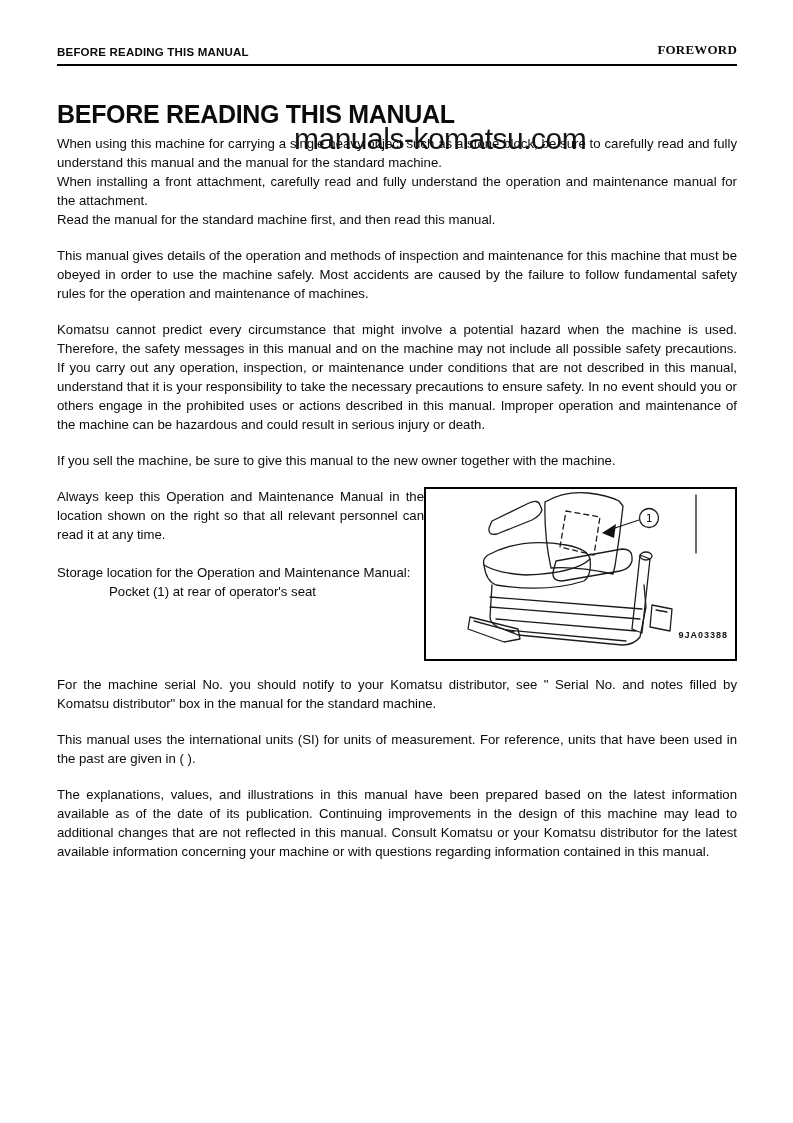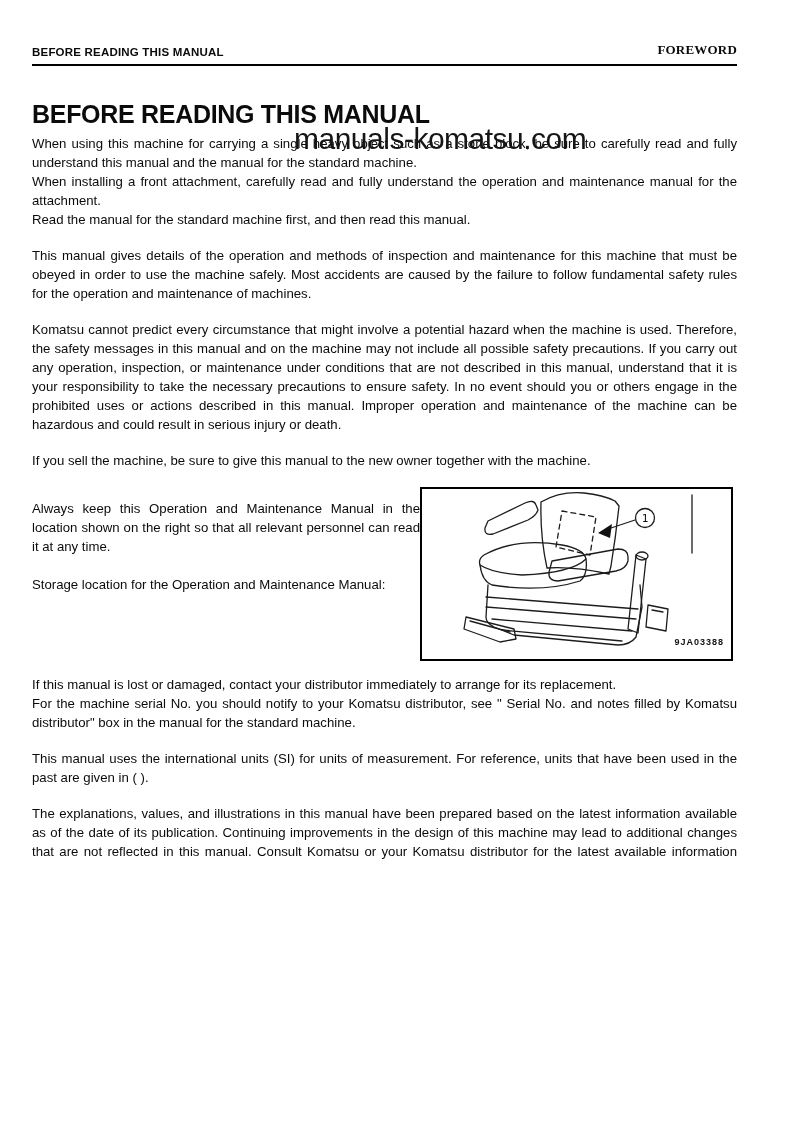--- a/index.html
+++ b/index.html
@@ -4,21 +4,21 @@
 <style>
   html,body{margin:0;padding:0;background:#ffffff;}
   .page{
     position:relative;
     width:793px;height:865px;
     background:#ffffff;
     color:#0b0b0b;
     font-family:"Liberation Sans","DejaVu Sans",sans-serif;
     overflow:hidden;
     box-sizing:border-box;
-    padding:42px 56px 0 32px;
+    padding:42px 56px 0 57px;
   }
   
   .runhead{
     display:flex;justify-content:space-between;align-items:flex-end;
     border-bottom:2px solid #000;
     padding-bottom:6px;
   }
   .runhead .left{font-size:11.5px;font-weight:bold;letter-spacing:.2px;}
   .runhead .right{font-size:13px;font-weight:bold;letter-spacing:.2px;font-family:Liberation Serif, serif;}
   
@@ -39,33 +39,33 @@
   .watermark{
     position:absolute;left:294px;top:122px;
     font-size:30px;font-weight:400;color:#151515;
     letter-spacing:-0.5px;white-space:nowrap;
     pointer-events:none;
   }
   
   .row{
     display:flex;margin-top:17px;align-items:flex-start;
   }
-  .row .colL{width:388px;margin-top:12px;}
+  .row .colL{width:388px;}
   .row .colL .para{text-align:justify;}
   .storage{margin-top:19px;}
   .storage-value{margin:0;font-size:13.2px;line-height:19px;padding-left:52px;}
   .figure-box{
     position:relative;
     width:309px;height:170px;
     border:2px solid #000;
     box-sizing:content-box;
     background:#fff;
   }
   .figure-code{
-    position:absolute;right:7px;bottom:12px;
+    position:absolute;right:7px;bottom:19px;
     font-size:9px;letter-spacing:1px;font-weight:bold;color:#111;
   }
   
   .bullet-line{display:flex;margin:0;}
   .bullet-marker{width:15px;flex:0 0 15px;font-size:13.2px;line-height:19px;text-align:left;padding-left:3px;}
   .bullet-text{flex:1;font-size:13.2px;line-height:19px;}
   .bullet-example{margin:0 0 0 34px;font-size:13.2px;line-height:19px;}
   
   .footer{
     position:absolute;left:58px;top:1080px;
@@ -95,20 +95,21 @@
 
   <p class="para block">This manual gives details of the operation and methods of inspection and maintenance for this machine that must be obeyed in order to use the machine safely. Most accidents are caused by the failure to follow fundamental safety rules for the operation and maintenance of machines.</p>
   <p class="para block">Komatsu cannot predict every circumstance that might involve a potential hazard when the machine is used. Therefore, the safety messages in this manual and on the machine may not include all possible safety precautions. If you carry out any operation, inspection, or maintenance under conditions that are not described in this manual, understand that it is your responsibility to take the necessary precautions to ensure safety. In no event should you or others engage in the prohibited uses or actions described in this manual. Improper operation and maintenance of the machine can be hazardous and could result in serious injury or death.</p>
   <p class="para block">If you sell the machine, be sure to give this manual to the new owner together with the machine.</p>
 
   <div class="row">
     <div class="colL">
       <p class="para">Always keep this Operation and Maintenance Manual in the location shown on the right so that all relevant personnel can read it at any time.</p>
       <div class="storage">
         <p class="para">Storage location for the Operation and Maintenance Manual:</p>
+        <p class="storage-value">Pocket (1) at rear of operator's seat</p>
       </div>
     </div>
 
     <div class="figure-box">
       <svg width="309" height="170" viewBox="0 0 309 170">
         <g stroke="#1c1c1c" fill="none" stroke-width="1.3" stroke-linejoin="round" stroke-linecap="round">
 
           <path d="M66,32 L103,14 Q112,10 114,16 L116,21 Q114,27 106,31 L71,45 Q62,47 63,39 Z"></path>
 
           <path d="M119,13 Q138,2 162,4 Q181,6 193,12 L197,17 Q194,46 189,77 L187,85 Q150,77 125,79 Q118,47 119,13"></path>
@@ -142,21 +143,20 @@
           <path d="M226,116 L246,120 L244,142 L224,138 Z"></path>
           <path d="M230,121 L241,123"></path>
         </g>
         <text x="223" y="33" text-anchor="middle" font-size="11" fill="#111" stroke="none">1</text>
       </svg>
       <span class="figure-code">9JA03388</span>
     </div>
   </div>
 
   <div class="block" style="margin-top:14px;">
-    <p class="para">If this manual is lost or damaged, contact your distributor immediately to arrange for its replacement.</p>
     <p class="para">For the machine serial No. you should notify to your Komatsu distributor, see " Serial No. and notes filled by Komatsu distributor" box in the manual for the standard machine.</p>
   </div>
 
   <p class="para block">This manual uses the international units (SI) for units of measurement. For reference, units that have been used in the past are given in ( ).</p>
   <p class="para block">The explanations, values, and illustrations in this manual have been prepared based on the latest information available as of the date of its publication. Continuing improvements in the design of this machine may lead to additional changes that are not reflected in this manual. Consult Komatsu or your Komatsu distributor for the latest available information concerning your machine or with questions regarding information contained in this manual.</p>
 
   <div class="bullet-line">
     <span class="bullet-marker">•</span>
     <span class="bullet-text">The numbers in circles in the illustrations correspond to the numbers in ( ) in the text.</span>
   </div>

